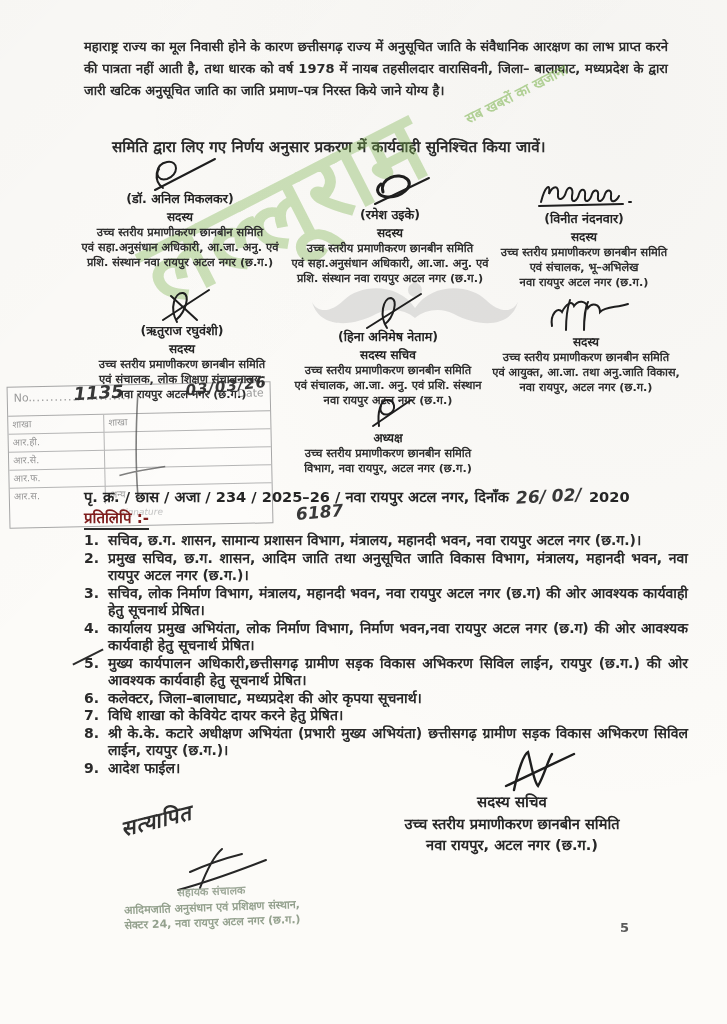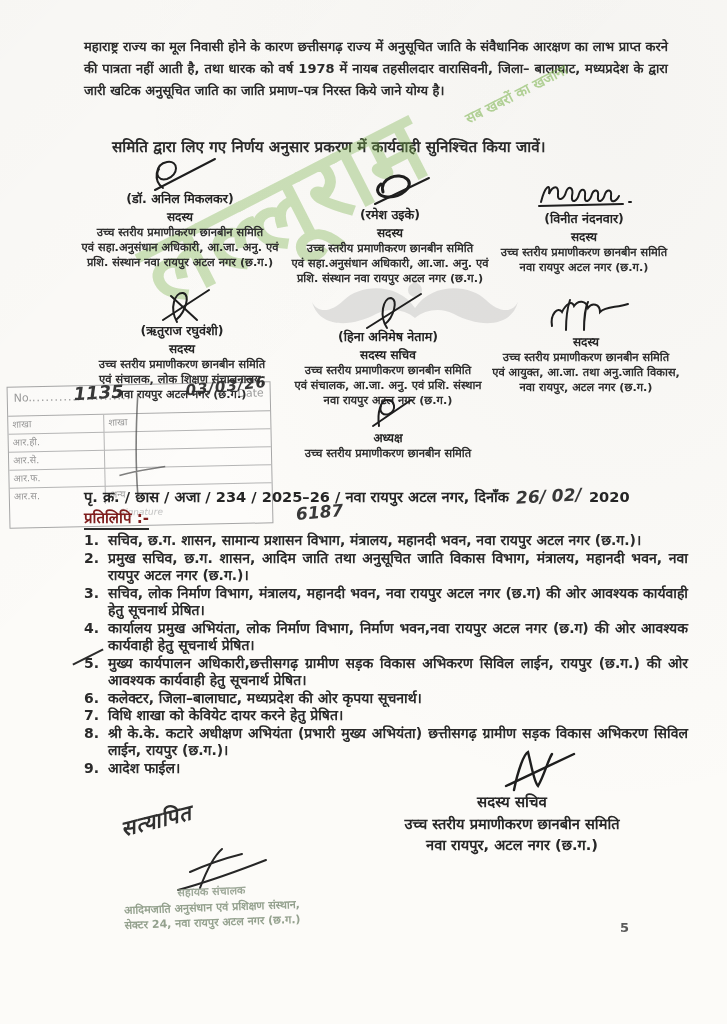--- a/index.html
+++ b/index.html
@@ -127,20 +127,21 @@
 
   <div class="sig-block" style="left:462px;top:176px;">
     <svg class="ink" width="110" height="36" viewBox="0 0 110 36">
       <path d="M12 26 C16 10 22 6 20 18 C24 9 30 9 29 18 C28 26 35 24 37 16 C39 9 45 11 43 20 C42 28 48 26 50 18 C52 12 57 12 56 20 C55 28 61 26 63 18 C65 13 70 13 69 20 C68 28 74 26 76 18 C78 13 83 13 82 20 C81 28 87 26 90 20"></path>
       <line x1="10" y1="30" x2="94" y2="28"></line>
         <line x1="100" y1="26" x2="102" y2="26"></line>
     </svg>
     <div class="sig-name">(विनीत नंदनवार)</div>
     <div class="sig-role">सदस्य</div>
     <div class="sig-line">उच्च स्तरीय प्रमाणीकरण छानबीन समिति</div>
+    <div class="sig-line">एवं संचालक, भू–अभिलेख</div>
     <div class="sig-line">नवा रायपुर अटल नगर (छ.ग.)</div>
   </div>
 
   <div class="sig-block" style="left:60px;top:286px;">
     <svg class="ink" width="90" height="38" viewBox="0 0 90 38">
       <path d="M40 36 C32 22 38 6 46 7 C54 9 48 26 40 33"></path>
         <line x1="26" y1="34" x2="72" y2="4"></line>
         <line x1="34" y1="10" x2="60" y2="34"></line>
     </svg>
     <div class="sig-name">(ऋतुराज रघुवंशी)</div>
@@ -173,20 +174,21 @@
     <div class="sig-line">नवा रायपुर, अटल नगर (छ.ग.)</div>
   </div>
 
   <div class="sig-block" style="left:266px;top:396px;">
     <svg class="ink" width="70" height="34" viewBox="0 0 70 34">
       <path d="M26 30 C24 16 28 4 34 4 C42 4 44 14 36 18 C30 20 26 16 28 10"></path>
         <line x1="20" y1="30" x2="58" y2="4"></line>
     </svg>
     <div class="sig-role">अध्यक्ष</div>
     <div class="sig-line">उच्च स्तरीय प्रमाणीकरण छानबीन समिति</div>
+    <div class="sig-line">विभाग, नवा रायपुर, अटल नगर (छ.ग.)</div>
   </div>
 
   <div class="receipt">
     <div class="top">
       <span><span>No.</span><span class="dots">......................</span></span>
       <span>Date</span>
       <span class="hand hand-no">1135</span>
       <span class="hand hand-dt">03/03/26</span>
     </div>
     <div class="rgrid">

